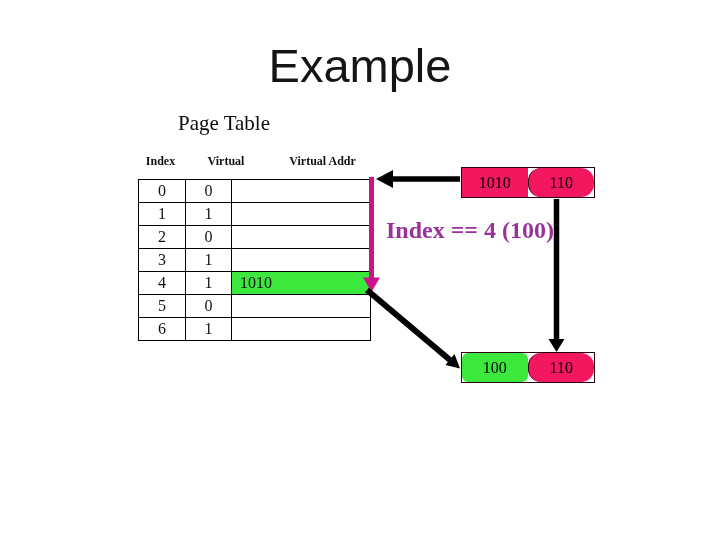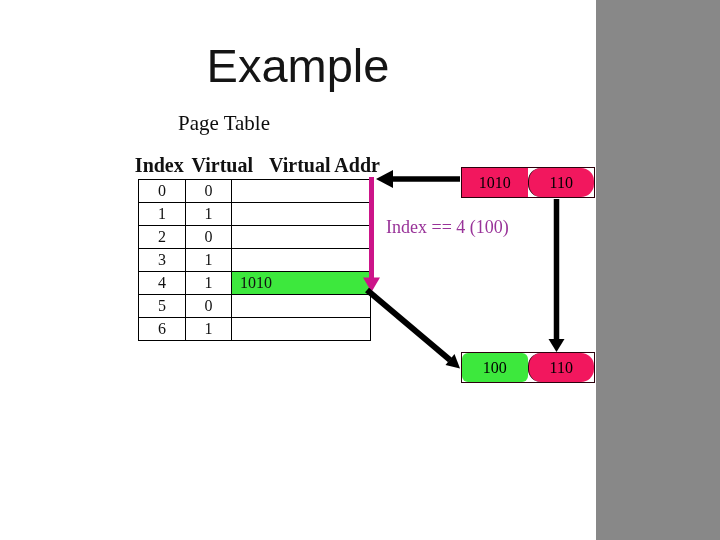--- a/index.html
+++ b/index.html
@@ -1,19 +1,19 @@
 <!DOCTYPE html>
 <html><head>
 <meta charset="utf-8">
 <style>
   html, body { margin: 0; padding: 0; }
   body { background: #888; }
   .slide {
     position: relative;
-    width: 596px; height: 540px;
+    width: 720px; height: 540px;
     background: #ffffff;
     overflow: hidden;
     font-family: "Liberation Serif", serif;
     color: #111;
   }
   .abs { position: absolute; }
 
   .title {
     left: 0; right: 0; top: 38px;
     text-align: center;
@@ -31,21 +31,21 @@
   .va-label {
     left: 427px; top: 125px;
     font-size: 20px;
     color: #0d0d0d;
   }
 
   .pt-headers {
     left: 131px; top: 154px;
     width: 240px;
     display: flex;
-    font-size: 20px;
+    font-size: 12px;
     font-weight: bold;
     white-space: nowrap;
   }
   .pt-headers .h { text-align: center; }
   .pt-headers .h-index   { width: 62px; }
   .pt-headers .h-present { width: 76px; }
   .pt-headers .h-vaddr   { width: 102px; padding-left: 12px; }
 
   table.pt {
     position: absolute;
@@ -85,22 +85,22 @@
     color: #000;
     background: #F2175E;
   }
   .addr-box .cell + .cell { border-left: 1px solid #2b000c; border-radius: 13px; }
   .addr-box .cell.green { background: #3DE83D; border-radius: 6px; }
   .va-box { left: 461px; top: 167px; }
   .pa-box { left: 461px; top: 352px; }
 
   .annotation {
     left: 386px; top: 217px;
-    font-size: 18px;
-    font-weight: normal;
+    font-size: 24px;
+    font-weight: bold;
     color: #993399;
     white-space: nowrap;
   }
 
   svg.overlay {
     position: absolute;
     left: 0; top: 0;
     pointer-events: none;
   }
 </style>

